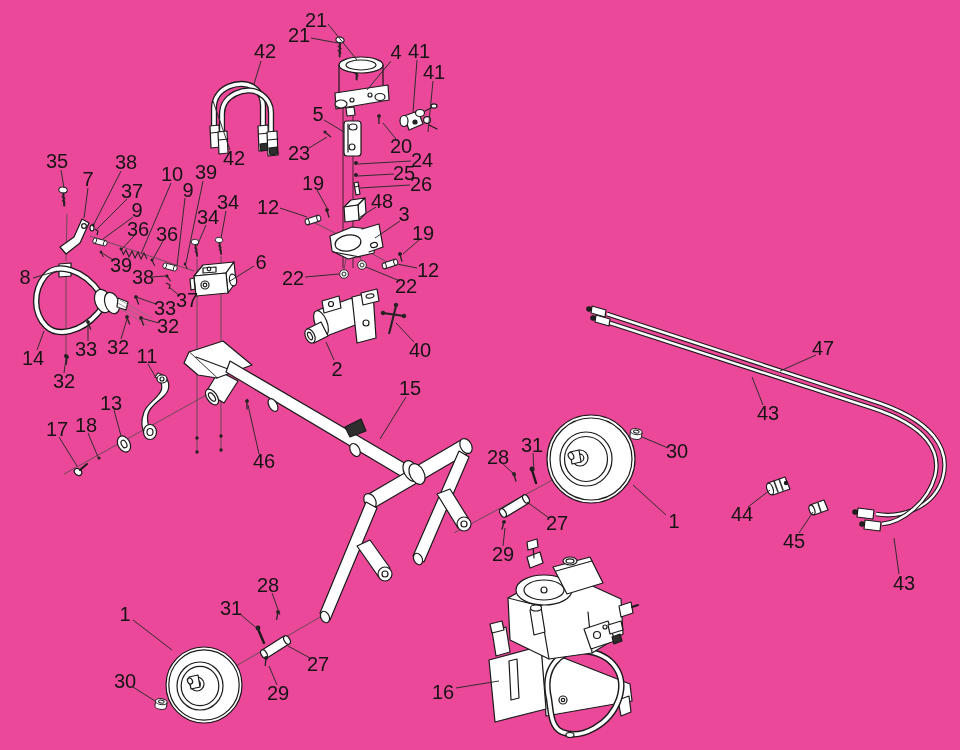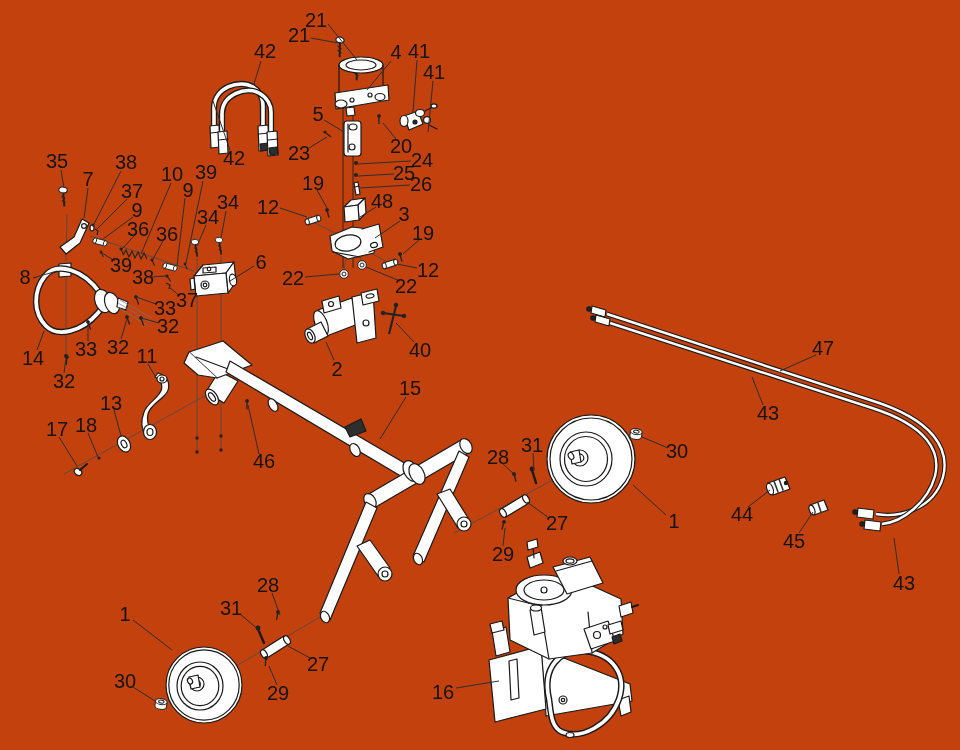--- a/index.html
+++ b/index.html
@@ -1,16 +1,16 @@
 <!DOCTYPE html>
 <html><head>
 <meta charset="utf-8">
 <style>
   html,body{margin:0;padding:0;background:#ffffff;}
-  .stage{width:960px;height:750px;position:relative;background:#c2410c;overflow:hidden;}
+  .stage{width:960px;height:750px;position:relative;background:#ec4899;overflow:hidden;}
   svg{display:block;}
   svg text.callout{
     font-family:"Liberation Sans","DejaVu Sans",sans-serif;
     font-size:20px;fill:#151515;
   }
   .art{stroke:#1a1a1a;stroke-width:1.2;fill:#ffffff;stroke-linejoin:round;stroke-linecap:round;}
   .thin{stroke:#4a4a4a;stroke-width:0.8;fill:none;}
   .tube-d{stroke:#1a1a1a;fill:none;}
   .tube-w{stroke:#ffffff;fill:none;}
   .dark{fill:#2e2e2e;stroke:#1a1a1a;}

